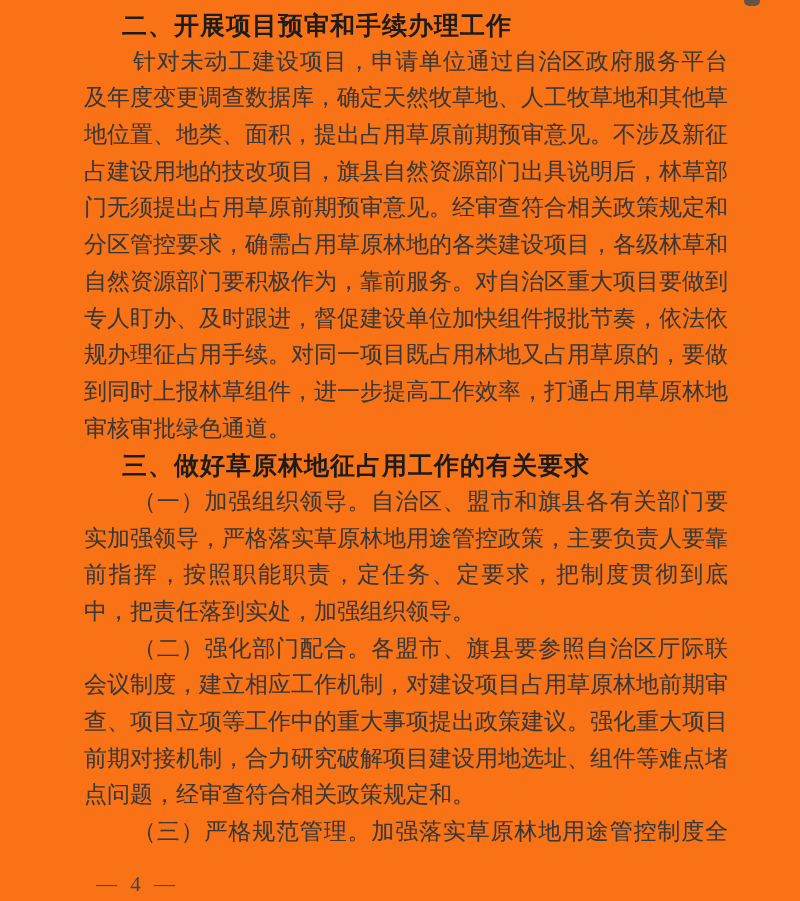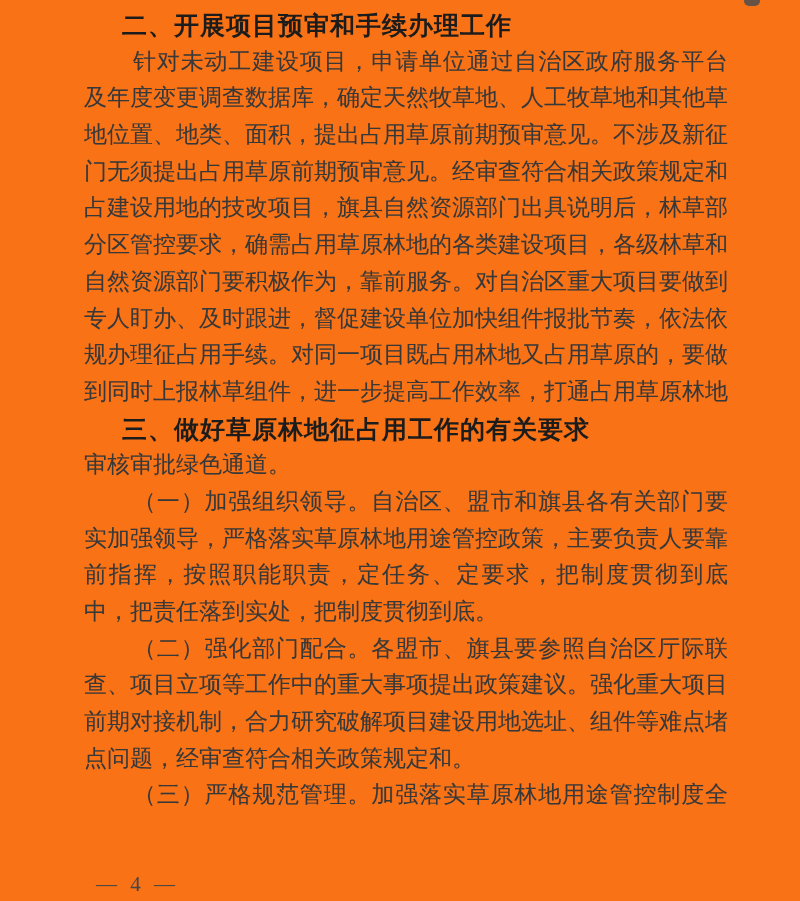--- a/index.html
+++ b/index.html
@@ -78,34 +78,35 @@
 
 <div class="page">
 
   <div class="corner-mark"></div>
 
   <div class="text-col">
     <div class="line h">二、开展项目预审和手续办理工作</div>
     <div class="line j ind">针对未动工建设项目，申请单位通过自治区政府服务平台等</div>
     <div class="line j">及年度变更调查数据库，确定天然牧草地、人工牧草地和其他草</div>
     <div class="line j">地位置、地类、面积，提出占用草原前期预审意见。不涉及新征</div>
+    <div class="line j">占建设用地的技改项目，旗县自然资源部门出具说明后，林草部</div>
     <div class="line j">门无须提出占用草原前期预审意见。经审查符合相关政策规定和</div>
-    <div class="line j">占建设用地的技改项目，旗县自然资源部门出具说明后，林草部</div>
     <div class="line j">分区管控要求，确需占用草原林地的各类建设项目，各级林草和</div>
     <div class="line j">自然资源部门要积极作为，靠前服务。对自治区重大项目要做到</div>
     <div class="line j">专人盯办、及时跟进，督促建设单位加快组件报批节奏，依法依</div>
     <div class="line j">规办理征占用手续。对同一项目既占用林地又占用草原的，要做</div>
     <div class="line j">到同时上报林草组件，进一步提高工作效率，打通占用草原林地</div>
+    <div class="line">审核审批绿色通道。</div>
     <div class="line h">三、做好草原林地征占用工作的有关要求</div>
-    <div class="line">审核审批绿色通道。</div>
     <div class="line j ind">（一）加强组织领导。自治区、盟市和旗县各有关部门要切</div>
     <div class="line j">实加强领导，严格落实草原林地用途管控政策，主要负责人要靠</div>
     <div class="line j">前指挥，按照职能职责，定任务、定要求，把制度贯彻到底</div>
-    <div class="line">中，把责任落到实处，把制度贯彻到底。</div>
+    <div class="line">中，把责任落到实处，加强组织领导。</div>
     <div class="line j ind">（二）强化部门配合。各盟市、旗县要参照自治区厅际联席</div>
+    <div class="line j">会议制度，建立相应工作机制，对建设项目占用草原林地前期审</div>
     <div class="line j">查、项目立项等工作中的重大事项提出政策建议。强化重大项目</div>
     <div class="line j">前期对接机制，合力研究破解项目建设用地选址、组件等难点堵</div>
     <div class="line">点问题，经审查符合相关政策规定和。</div>
     <div class="line j ind">（三）严格规范管理。加强落实草原林地用途管控制度全过</div>
   </div>
 
   <div class="page-number">— 4 —</div>
 
 </div>
 

